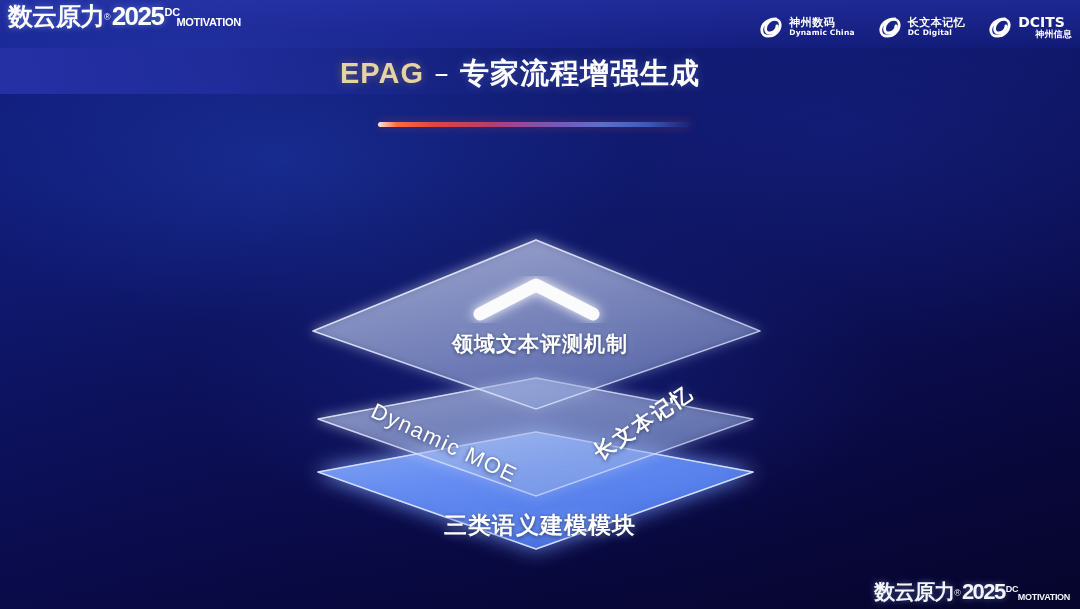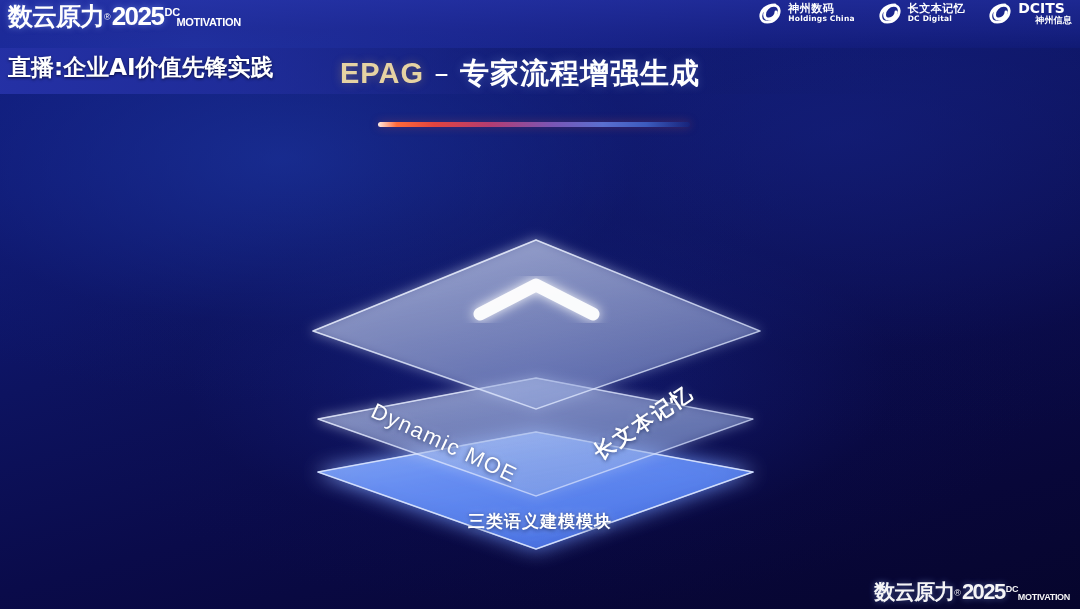--- a/index.html
+++ b/index.html
@@ -87,21 +87,21 @@
     letter-spacing: 0px;
     font-family: "DejaVu Sans", "Liberation Sans", sans-serif;
     text-shadow: 0 1px 3px rgba(0,0,20,0.7);
     white-space: nowrap;
   }
 
   
   #partner-logos {
     position: absolute;
     right: 8px;
-    top: 0;
+    top: 14px;
     display: flex;
     align-items: center;
     gap: 22px;
   }
   .partner {
     display: flex;
     align-items: center;
     gap: 5px;
   }
   .partner-mark {
@@ -196,21 +196,21 @@
   #label-top {
     left: 0; top: 330px; width: 1080px;
     text-align: center;
     font-size: 21px;
     font-weight: 700;
     letter-spacing: 1px;
   }
   #label-bottom {
     left: 0; top: 510px; width: 1080px;
     text-align: center;
-    font-size: 17px;
+    font-size: 23px;
     font-weight: 700;
     letter-spacing: 1px;
   }
   #label-left {
     left: 378px; top: 398px;
     font-size: 22px;
     font-weight: 400;
     letter-spacing: 1.5px;
     transform: rotate(25deg);
     transform-origin: left top;
@@ -243,31 +243,30 @@
   <div class="brand" id="brand-topleft">
     <span class="brand-cn">数云原力</span>
     <span class="brand-reg">®</span>
     <span class="brand-year">2025</span>
     <span class="brand-dc">
       <span class="l1">DC</span>
       <span class="l2">MOTIVATION</span>
     </span>
   </div>
 
-  <div id="live-subtitle">直播:企业AI价值先锋实践</div>
 
   <div id="partner-logos">
 
     <div class="partner">
       <svg class="partner-mark" viewBox="0 0 48 48">
         <path d="M33 9 C17 9 7 19 7 30 C7 37 12 41 19 41 C31 41 41 31 41 20 C41 14 37 10 31 10 C22 10 14 18 14 27 C14 32 17 35 22 35 C29 35 35 29 35 22" fill="none" stroke="#ffffff" stroke-width="5.2" stroke-linecap="round"></path>
       </svg>
       <span class="partner-text">
         <span class="p-cn">神州数码</span>
-        <span class="p-en">Holdings China</span>
+        <span class="p-en">Dynamic China</span>
       </span>
     </div>
 
     <div class="partner">
       <svg class="partner-mark" viewBox="0 0 48 48">
         <path d="M33 9 C17 9 7 19 7 30 C7 37 12 41 19 41 C31 41 41 31 41 20 C41 14 37 10 31 10 C22 10 14 18 14 27 C14 32 17 35 22 35 C29 35 35 29 35 22" fill="none" stroke="#ffffff" stroke-width="5.2" stroke-linecap="round"></path>
       </svg>
       <span class="partner-text">
         <span class="p-cn">长文本记忆</span>
         <span class="p-en">DC Digital</span>
@@ -347,20 +346,21 @@
         <path d="M536 240 L760 331 L536 409 L313 331 Z" fill="url(#gTop)" stroke="url(#gEdge)" stroke-width="1.8" stroke-linejoin="round" filter="url(#softGlow)"></path>
         <path d="M536 240 L760 331 L536 409 L313 331 Z" fill="none" stroke="#eaf0ff" stroke-width="1.1" stroke-linejoin="round" opacity="0.6"></path>
       </g>
 
       <g>
         <path d="M480 314 L536 285 L593 314" fill="none" stroke="#ffffff" stroke-width="13" stroke-linecap="round" stroke-linejoin="round" opacity="0.97" filter="url(#softGlow)"></path>
       </g>
     </svg>
   </div>
 
+  <div class="layer-label" id="label-top">领域文本评测机制</div>
   <div class="layer-label" id="label-left">Dynamic MOE</div>
   <div class="layer-label" id="label-right">长文本记忆</div>
   <div class="layer-label" id="label-bottom">三类语义建模模块</div>
 
   <div class="brand" id="brand-bottomright">
     <span class="brand-cn">数云原力</span>
     <span class="brand-reg">®</span>
     <span class="brand-year">2025</span>
     <span class="brand-dc">
       <span class="l1">DC</span>

